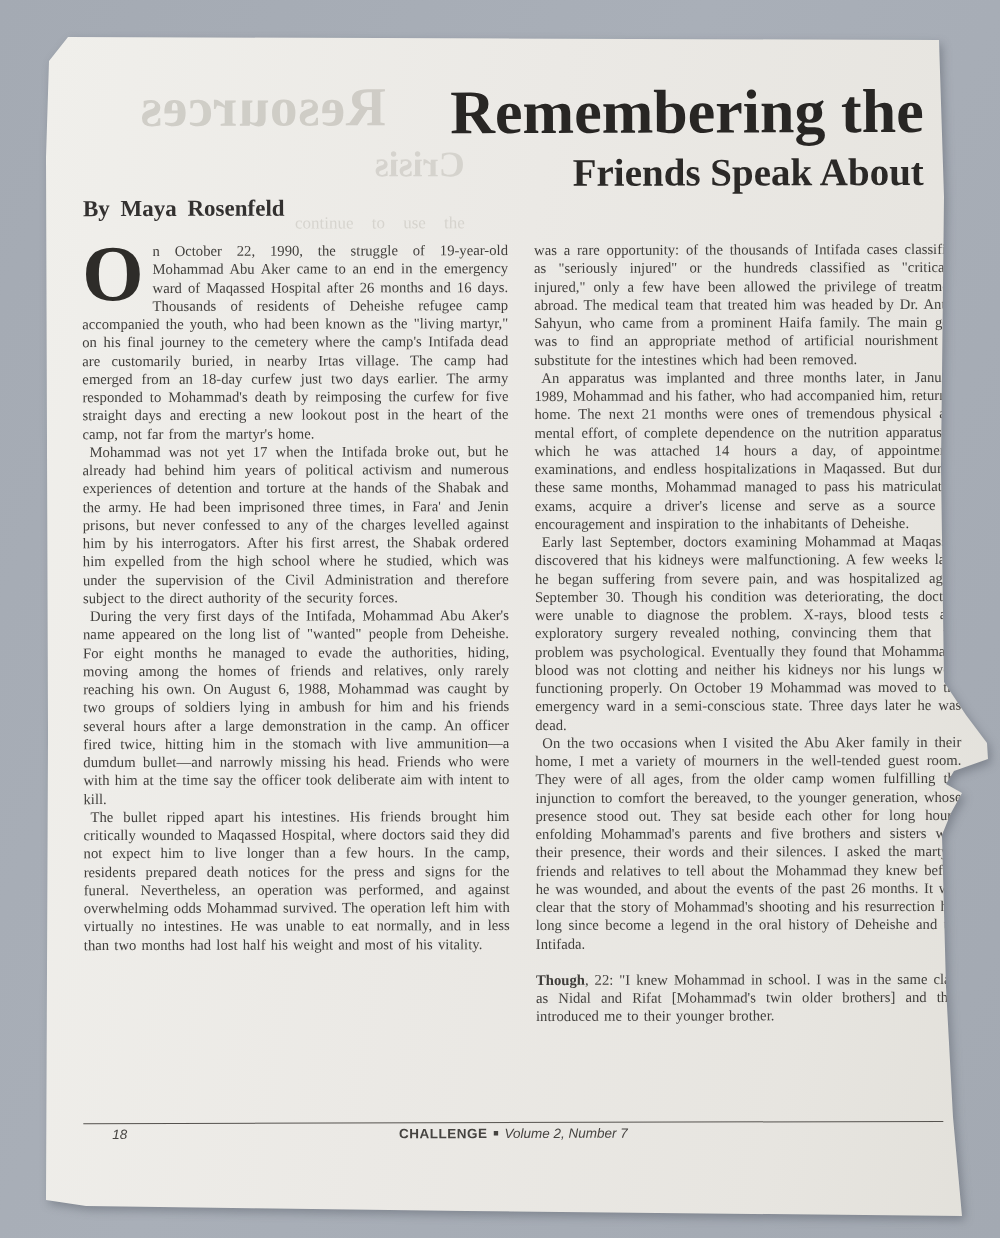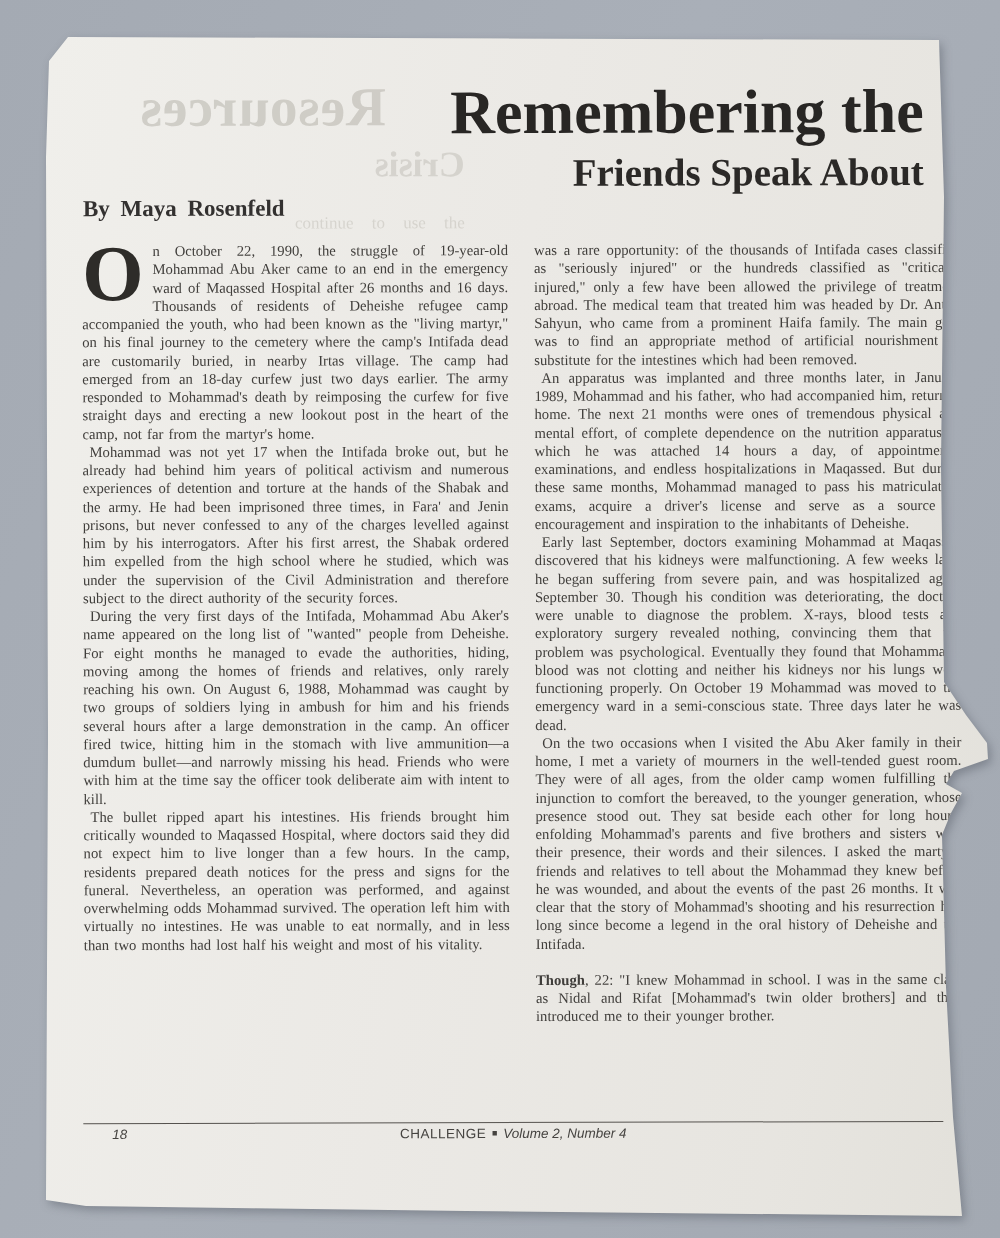--- a/index.html
+++ b/index.html
@@ -53,21 +53,21 @@
   .dropcap { float: left; font-size: 79px; line-height: 60px; font-weight: bold;
     color: #2e2c29; padding: 2px 9px 0 0; }
   .lead { font-weight: bold; }
 
   .footer { position: absolute; left: 36px; top: 1085px; width: 860px; }
   .rule { border-top: 1.5px solid #55524e; height: 0; }
   .footer-row { position: relative; margin-top: 3px; height: 18px;
     font-family: "Liberation Sans", sans-serif; font-size: 13.5px; color: #454340; }
   .pagenum { position: absolute; left: 4px; top: 0; font-style: italic; margin-left: 25px; }
   .journal { position: absolute; left: 0; right: 0; text-align: center; }
-  .journal b { font-weight: normal; letter-spacing: 0.5px; }
+  .journal b { font-weight: bold; letter-spacing: 0.5px; }
   .journal .sq { font-size: 9px; vertical-align: 2px; padding: 0 2px; }
   .journal i { font-style: italic; }
 </style>
 </head>
 <body>
 
 <div class="backdrop">
   <div class="page-wrap">
     <div class="page">
       <div class="content">
@@ -93,20 +93,20 @@
             <p><span>Early last September, doctors examining Mohammad at Maqassed discovered that his kidneys were malfunctioning. A few weeks later he began suffering from severe pain, and was hospitalized again September 30. Though his condition was deteriorating, the doctors were unable to diagnose the problem. X-rays, blood tests and exploratory surgery revealed nothing, convincing them that the problem was psychological. Eventually they found that Mohammad's blood was not clotting and neither his kidneys nor his lungs were functioning properly. On October 19 Mohammad was moved to the emergency ward in a semi-conscious state. Three days later he was dead.</span></p>
             <p><span>On the two occasions when I visited the Abu Aker family in their home, I met a variety of mourners in the well-tended guest room. They were of all ages, from the older camp women fulfilling the injunction to comfort the bereaved, to the younger generation, whose presence stood out. They sat beside each other for long hours, enfolding Mohammad's parents and five brothers and sisters with their presence, their words and their silences. I asked the martyr's friends and relatives to tell about the Mohammad they knew before he was wounded, and about the events of the past 26 months. It was clear that the story of Mohammad's shooting and his resurrection had long since become a legend in the oral history of Deheishe and the Intifada.</span></p>
             <p class="speaker noindent"><span class="lead">Though</span><span>, 22: "I knew Mohammad in school. I was in the same class as Nidal and Rifat [Mohammad's twin older brothers] and they introduced me to their younger brother.</span></p>
           </div>
         </div>
 
         <div class="footer">
           <div class="rule"></div>
           <div class="footer-row">
             <span class="pagenum">18</span>
-            <span class="journal"><b>CHALLENGE</b> <span class="sq">■</span> <i>Volume 2, Number 4</i></span>
+            <span class="journal"><b>CHALLENGE</b> <span class="sq">■</span> <i>Volume 2, Number 7</i></span>
           </div>
         </div>
 
       </div>
     </div>
   </div>
 </div>
 
 </body></html>

